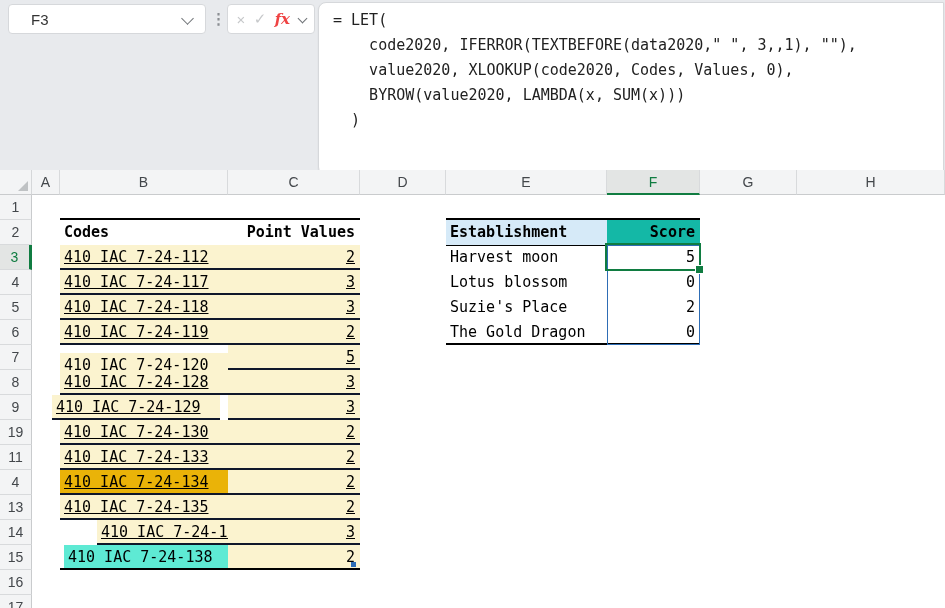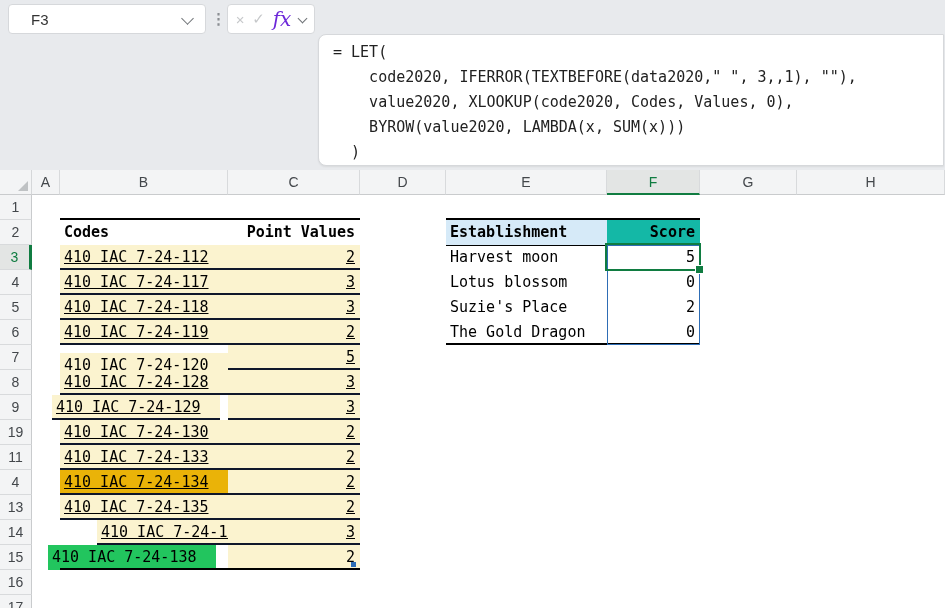--- a/index.html
+++ b/index.html
@@ -12,25 +12,25 @@
             display:flex;align-items:center;padding-left:22px;font-size:15px;color:#333;}
   .chev{width:8px;height:8px;border-right:1.6px solid #6E7276;border-bottom:1.6px solid #6E7276;
         transform:rotate(45deg);display:inline-block;margin-top:-4px;}
   .name-box .chev{position:absolute;right:13px;top:13px;}
   .dots{position:absolute;left:211px;top:3px;width:12px;height:32px;line-height:32px;
         text-align:center;color:#8A8E92;font-size:15px;font-weight:bold;}
   .fx-box{position:absolute;left:227px;top:4px;width:88px;height:30px;background:#fff;
           border:1px solid #D6D8DB;border-radius:4px;box-sizing:border-box;
           display:flex;align-items:center;justify-content:space-evenly;}
   .ic{font-size:15px;color:#C6C8CA;}
-  .fx-glyph{font-family:"DejaVu Serif",serif;font-style:italic;font-size:20px;color:#6d28d9;font-weight:400;}
+  .fx-glyph{font-family:"DejaVu Serif",serif;font-style:italic;font-size:15px;color:#ef4444;font-weight:700;}
   .fx-box .chev{border-color:#6E7276;width:6px;height:6px;margin-top:-2px;}
-  .formula-card{position:absolute;left:318px;top:2px;width:626px;height:132px;background:#fff;
+  .formula-card{position:absolute;left:318px;top:2px;width:626px;height:173px;background:#fff;
                 border:1px solid #D6D8DB;border-radius:8px 0 0 8px;box-sizing:border-box;
-                box-shadow:0 1px 2px rgba(0,0,0,.07);padding:5px 0 8px 14px;overflow:hidden;margin-top:32px;}
+                box-shadow:0 1px 2px rgba(0,0,0,.07);padding:5px 0 8px 14px;overflow:hidden;}
   .fline{font-family:"DejaVu Sans Mono",monospace;font-size:15px;line-height:25px;
          color:#212121;white-space:pre;}
   
   .corner{position:absolute;left:0;top:170px;width:32px;height:25px;background:#F3F4F5;
           border-right:1px solid #D5D7D9;border-bottom:1px solid #C9CBCD;box-sizing:border-box;}
   .corner-tri{position:absolute;right:3px;bottom:3px;width:0;height:0;
               border-left:10px solid transparent;border-bottom:10px solid #BFC2C4;}
   .colhead{position:absolute;top:170px;height:25px;background:#F3F4F5;box-sizing:border-box;
            border-right:1px solid #D8DADC;border-bottom:1px solid #C9CBCD;
            text-align:center;line-height:24px;font-size:14px;color:#43474B;}
@@ -135,21 +135,21 @@
       <div class="cell left sep" style="left: 60px; top: 420px; width: 168px; background: rgb(251, 243, 207);">410 IAC 7-24-130</div>
       <div class="cell right sep" style="left: 228px; top: 420px; width: 132px; background: rgb(251, 243, 207);">2</div>
       <div class="cell left sep" style="left: 60px; top: 445px; width: 168px; background: rgb(251, 243, 207);">410 IAC 7-24-133</div>
       <div class="cell right sep" style="left: 228px; top: 445px; width: 132px; background: rgb(251, 243, 207);">2</div>
       <div class="cell left sep" style="left: 60px; top: 470px; width: 168px; background: #eab308;">410 IAC 7-24-134</div>
       <div class="cell right sep" style="left: 228px; top: 470px; width: 132px; background: rgb(251, 243, 207);">2</div>
       <div class="cell left sep" style="left: 60px; top: 495px; width: 168px; background: rgb(251, 243, 207);">410 IAC 7-24-135</div>
       <div class="cell right sep" style="left: 228px; top: 495px; width: 132px; background: rgb(251, 243, 207);">2</div>
       <div class="cell left sep" style="left: 60px; top: 520px; width: 168px; background: rgb(251, 243, 207); margin-left: 37px;">410 IAC 7-24-136</div>
       <div class="cell right sep" style="left: 228px; top: 520px; width: 132px; background: rgb(251, 243, 207);">3</div>
-      <div class="cell left" style="left: 48px; top: 545px; width: 168px; background: #22c55e;">410 IAC 7-24-138</div>
+      <div class="cell left" style="left: 64px; top: 545px; width: 168px; background: #5eead4;">410 IAC 7-24-138</div>
       <div class="cell right" style="left: 228px; top: 545px; width: 132px; background: rgb(251, 243, 207);">2</div>
       <div class="hline" style="left: 60px; top: 568px; width: 300px; height: 2px;"></div>
       <div class="range-dot" style="left: 351px; top: 562px;"></div>
       <div class="hline" style="left: 446px; top: 218px; width: 254px; height: 2px;"></div>
       <div class="cell left bold" style="left: 446px; top: 220px; width: 161px; background: rgb(214, 234, 248);">Establishment</div>
       <div class="cell right bold" style="left: 607px; top: 220px; width: 93px; background: #14b8a6;">Score</div>
       <div class="hline" style="left: 446px; top: 245px; width: 254px; height: 1px;"></div>
       <div class="cell left" style="left: 446px; top: 245px; width: 161px;">Harvest moon</div>
       <div class="cell right" style="left: 607px; top: 245px; width: 93px;">5</div>
       <div class="cell left" style="left: 446px; top: 270px; width: 161px;">Lotus blossom</div>

